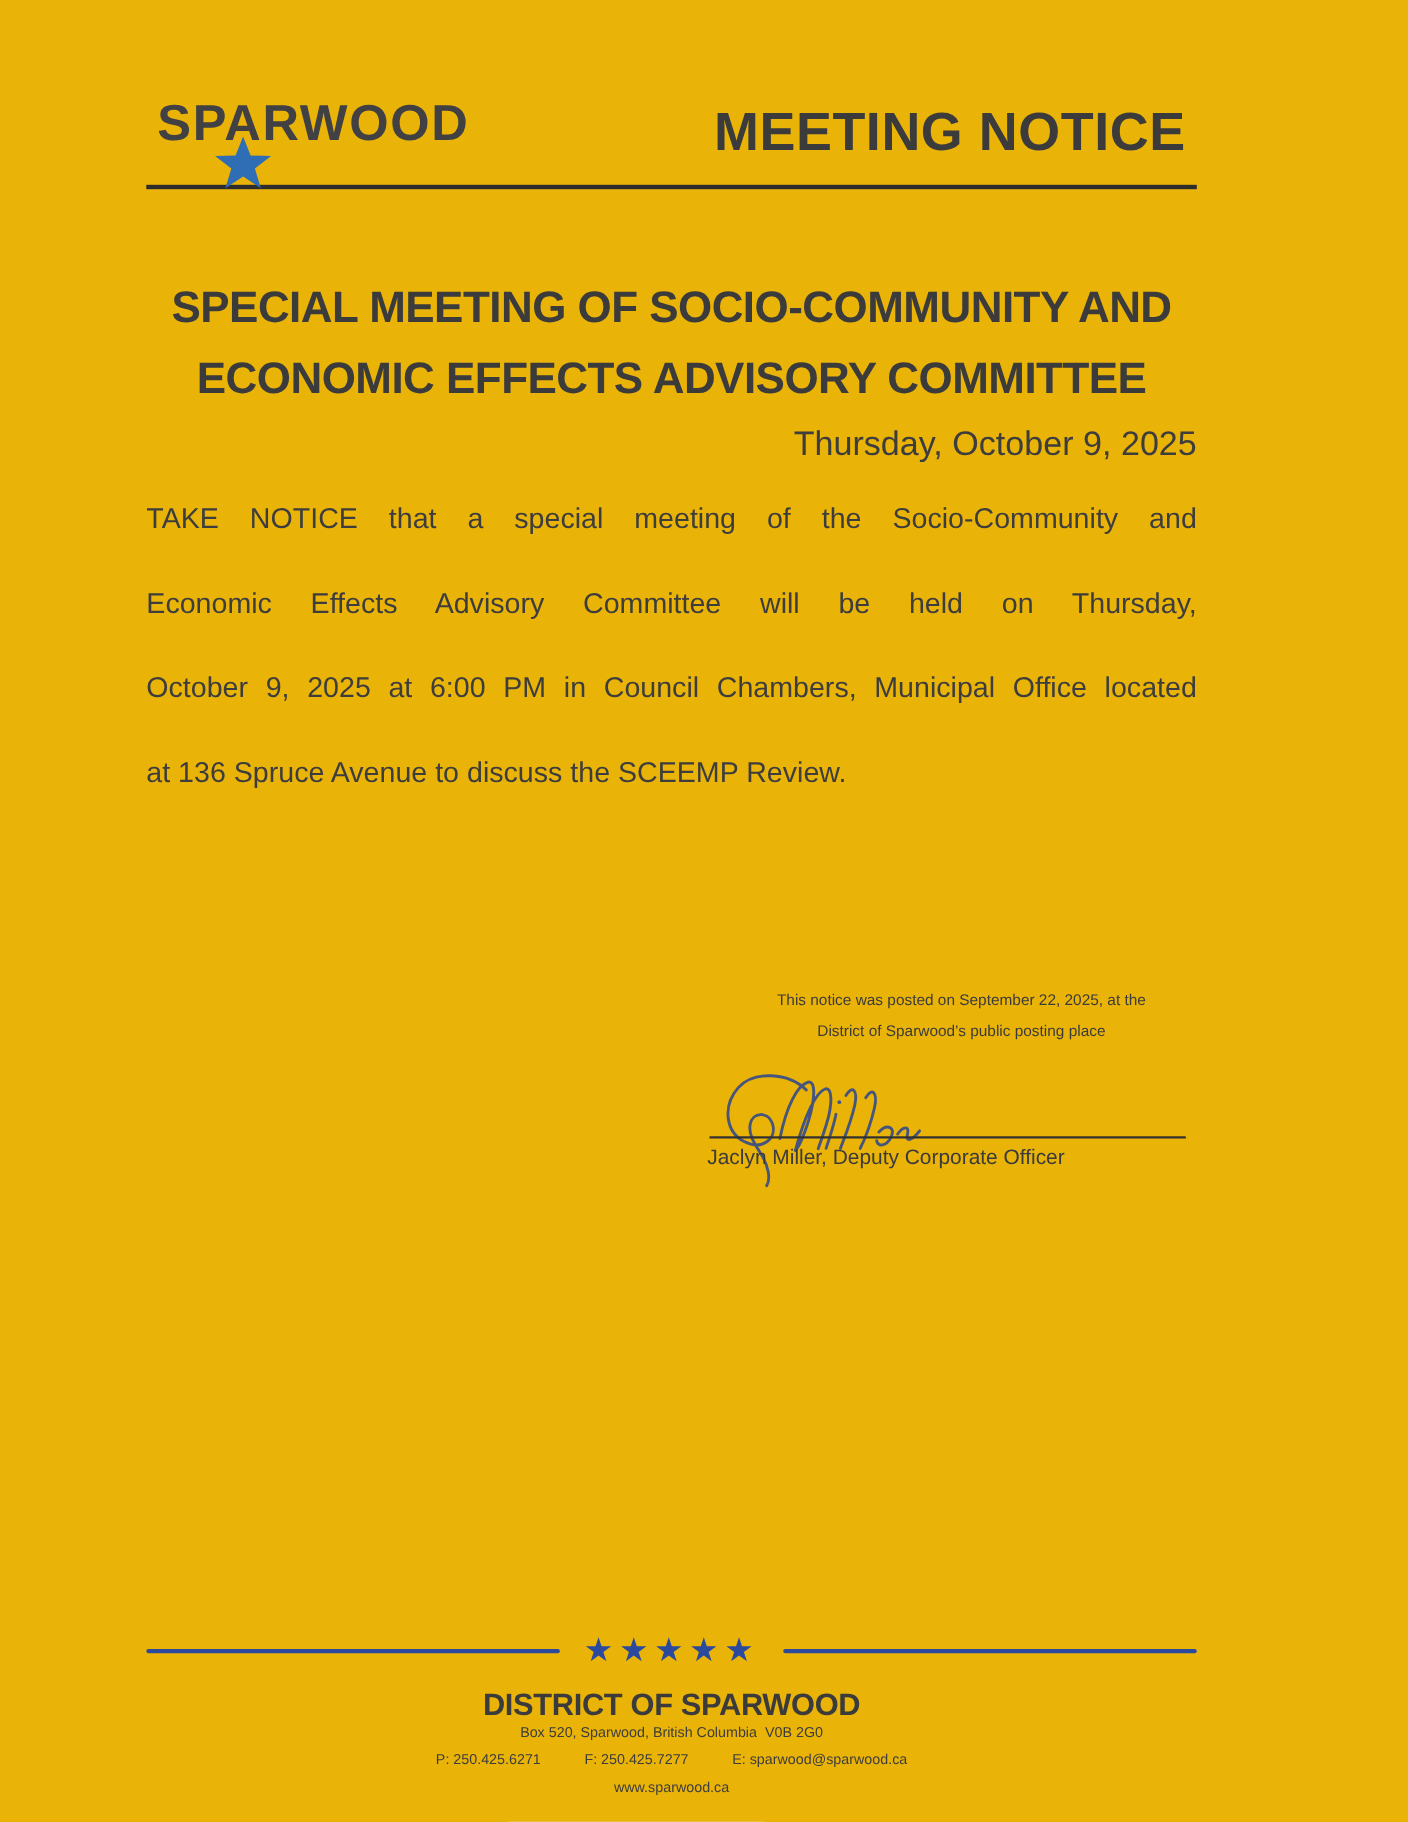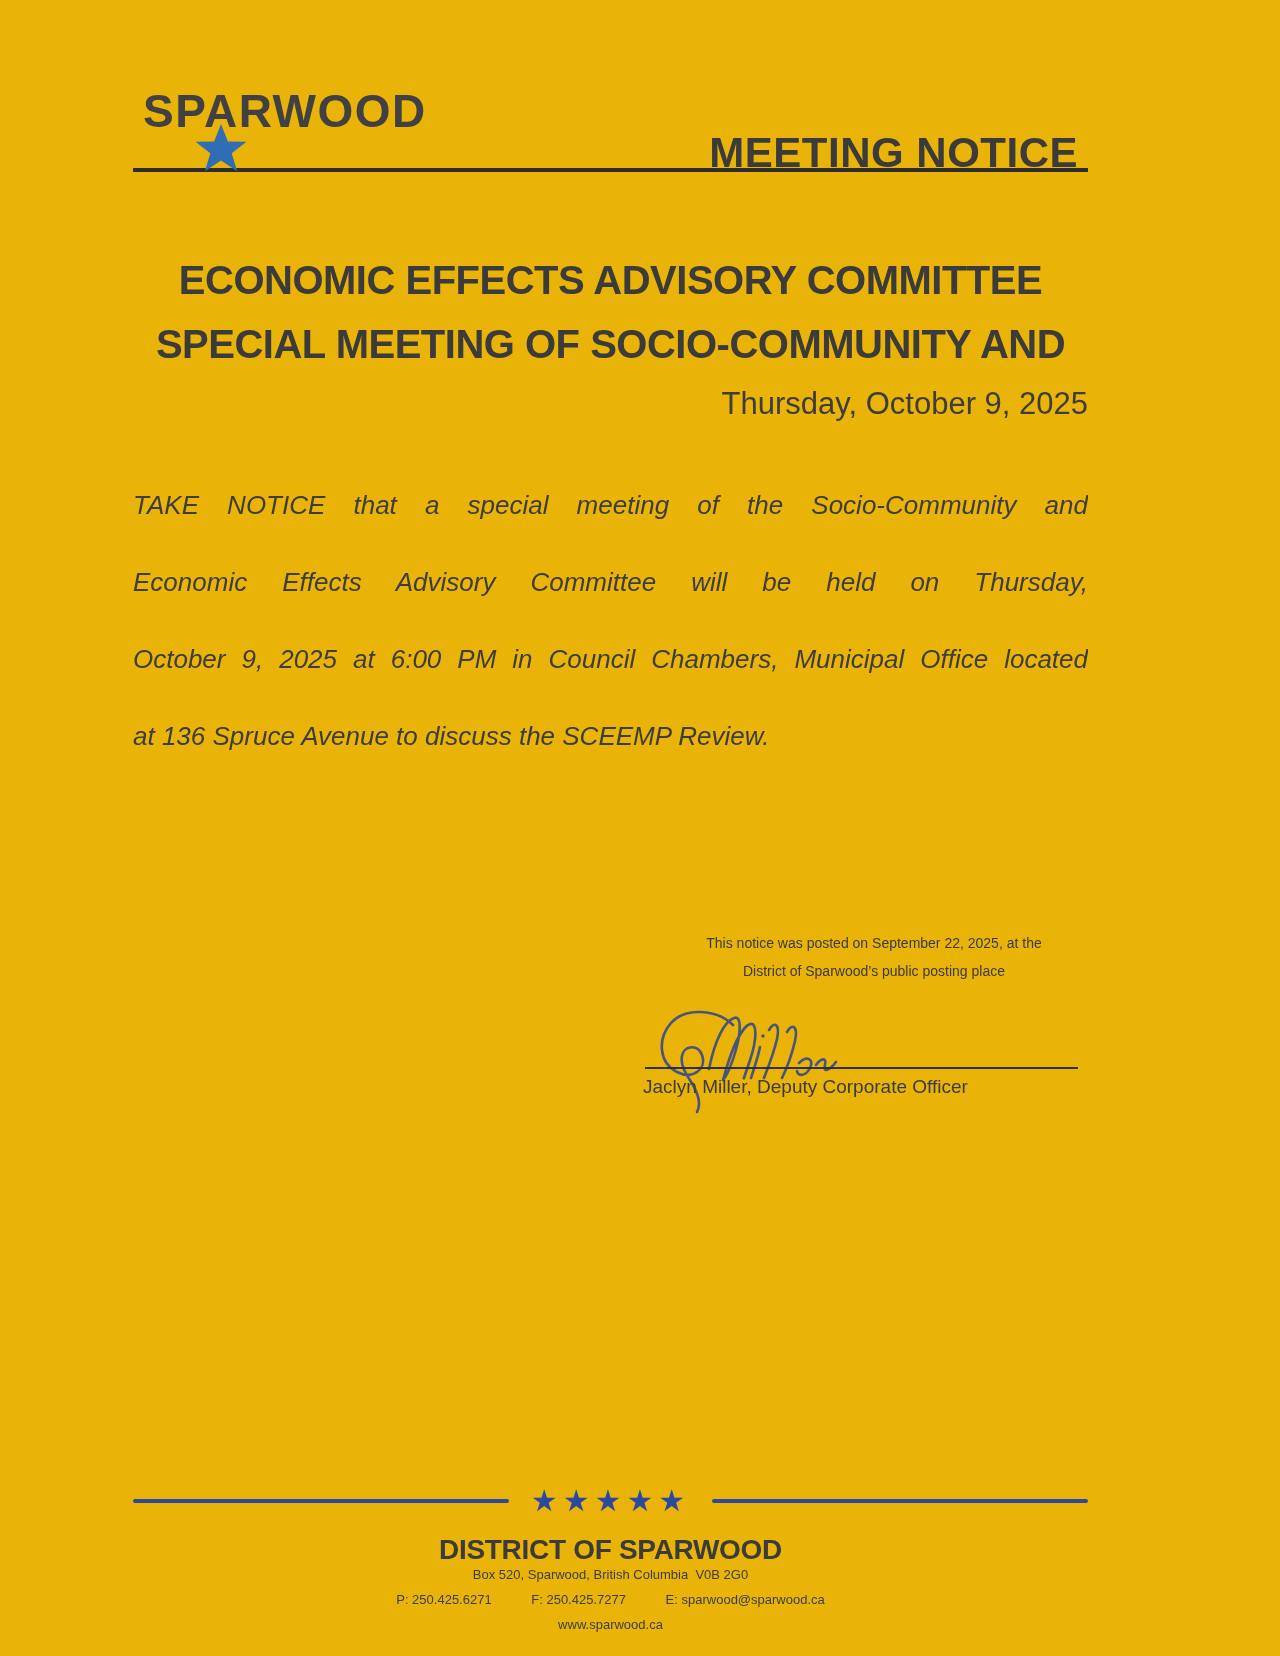--- a/index.html
+++ b/index.html
@@ -13,32 +13,31 @@
   
   .header { position:relative; margin-top:88px; height:84px; border-bottom:4px solid #2e2d2c; }
   .logo { position:absolute; left:10px; top:0; }
   .logo-text {
     font-size:46px; font-weight:800; letter-spacing:1.5px; line-height:1;
     color:#414042;
   }
   .logo-star { position:absolute; left:52px; top:36px; width:52px; height:50px; }
   .masthead-title {
     position:absolute; right:10px; top:8px;
-    font-size:42px; font-weight:700; line-height:1; color:#3b3b3b;
+    font-size:49px; font-weight:700; line-height:1; color:#3b3b3b;
     letter-spacing:0.5px;
-    margin-top:36px;
   }
 
   
   .notice-title { margin-top:76px; text-align:center; }
   .title-line { font-size:40px; font-weight:700; line-height:64px; color:#3b3b3b; letter-spacing:-0.5px; }
   .notice-date { font-size:31px; line-height:40px; margin-top:8px; text-align:right; color:#3d3d3d; }
 
   
-  .body-block { margin-top:66px;font-style:italic; }
+  .body-block { margin-top:32px; }
   .body-line {
     font-size:26px; line-height:30px; margin-bottom:47px;
     color:#3d3d3d; width:955px; overflow:hidden; white-space:normal;
   }
   .body-line.just { text-align:justify; text-align-last:justify; }
 
   
   .posting-block { margin-top:178px; margin-left:510px; width:462px; }
   .posting-line { font-size:14px; line-height:28px; color:#3b3b3b;text-align:center; }
 
@@ -69,22 +68,22 @@
       <div class="logo">
         <div class="logo-text">SPARWOOD</div>
         <svg class="logo-star" viewBox="0 0 50 48" aria-hidden="true">
           <polygon points="25,0 31.6,16.7 49.5,17.1 35.3,28.1 40.5,45.3 25,35.1 9.5,45.3 14.7,28.1 0.5,17.1 18.4,16.7" fill="#2f6eb5"></polygon>
         </svg>
       </div>
       <div class="masthead-title">MEETING NOTICE</div>
     </div>
 
     <div class="notice-title">
+      <div class="title-line">SPECIAL MEETING OF SOCIO-COMMUNITY AND</div>
       <div class="title-line">ECONOMIC EFFECTS ADVISORY COMMITTEE</div>
-      <div class="title-line">SPECIAL MEETING OF SOCIO-COMMUNITY AND</div>
     </div>
     <div class="notice-date">Thursday, October 9, 2025</div>
 
     <div class="body-block">
       <div class="body-line just">TAKE NOTICE that a special meeting of the Socio-Community and</div>
       <div class="body-line just">Economic Effects Advisory Committee will be held on Thursday,</div>
       <div class="body-line just">October 9, 2025 at 6:00 PM in Council Chambers, Municipal Office located</div>
       <div class="body-line">at 136 Spruce Avenue to discuss the SCEEMP Review.</div>
     </div>
 

